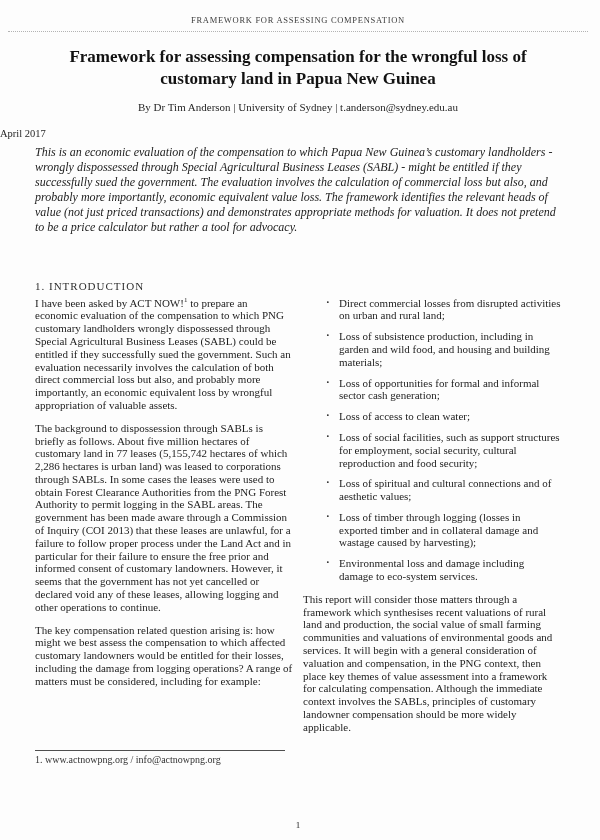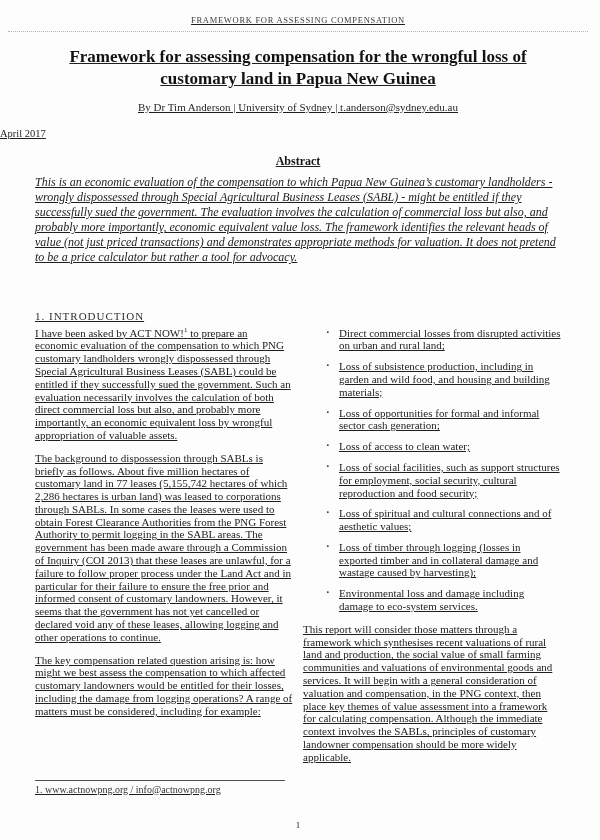--- a/index.html
+++ b/index.html
@@ -3,21 +3,21 @@
 <meta charset="utf-8">
 <style>
   * { box-sizing: border-box; }
   html, body {
     margin: 0; padding: 0;
     width: 600px; height: 840px;
     background: #fdfdfd;
     color: #1e1e1e;
     font-family: "Liberation Serif", serif;
   }
-  .page { position: relative; width: 596px; height: 840px; overflow: hidden; text-decoration: underline; }
+  .page { position: relative; width: 596px; height: 840px; overflow: hidden; }
 
   .running-head {
     padding-top: 15px;
     text-align: center;
     font-size: 8.5px;
     letter-spacing: 0.7px;
     color: #3d3d3d;
   }
   .head-rule {
     margin: 6px 8px 0 8px;
@@ -129,21 +129,20 @@
 
   <div class="running-head">FRAMEWORK FOR ASSESSING COMPENSATION</div>
   <div class="head-rule"></div>
 
   <h1 class="paper-title">Framework for assessing compensation for the wrongful loss of customary land in Papua New Guinea</h1>
 
   <div class="byline">By Dr Tim Anderson | University of Sydney | t.anderson@sydney.edu.au</div>
 
   <div class="pub-date">April 2017</div>
 
-  <div class="abstract-heading">Abstract</div>
   <div class="abstract-text">This is an economic evaluation of the compensation to which Papua New Guinea’s customary landholders - wrongly dispossessed through Special Agricultural Business Leases (SABL) - might be entitled if they successfully sued the government. The evaluation involves the calculation of commercial loss but also, and probably more importantly, economic equivalent value loss. The framework identifies the relevant heads of value (not just priced transactions) and demonstrates appropriate methods for valuation. It does not pretend to be a price calculator but rather a tool for advocacy.</div>
 
   <div class="section-heading">1. INTRODUCTION</div>
 
   <div class="columns">
 
     <div class="col col-left">
       <p><span>I have been asked by ACT NOW!</span><sup>1</sup><span> to prepare an economic evaluation of the compensation to which PNG customary landholders wrongly dispossessed through Special Agricultural Business Leases (SABL) could be entitled if they successfully sued the government. Such an evaluation necessarily involves the calculation of both direct commercial loss but also, and probably more importantly, an economic equivalent loss by wrongful appropriation of valuable assets.</span></p>
       <p>The background to dispossession through SABLs is briefly as follows. About five million hectares of customary land in 77 leases (5,155,742 hectares of which 2,286 hectares is urban land) was leased to corporations through SABLs. In some cases the leases were used to obtain Forest Clearance Authorities from the PNG Forest Authority to permit logging in the SABL areas. The government has been made aware through a Commission of Inquiry (COI 2013) that these leases are unlawful, for a failure to follow proper process under the Land Act and in particular for their failure to ensure the free prior and informed consent of customary landowners. However, it seems that the government has not yet cancelled or declared void any of these leases, allowing logging and other operations to continue.</p>
       <p>The key compensation related question arising is: how might we best assess the compensation to which affected customary landowners would be entitled for their losses, including the damage from logging operations? A range of matters must be considered, including for example:</p>

